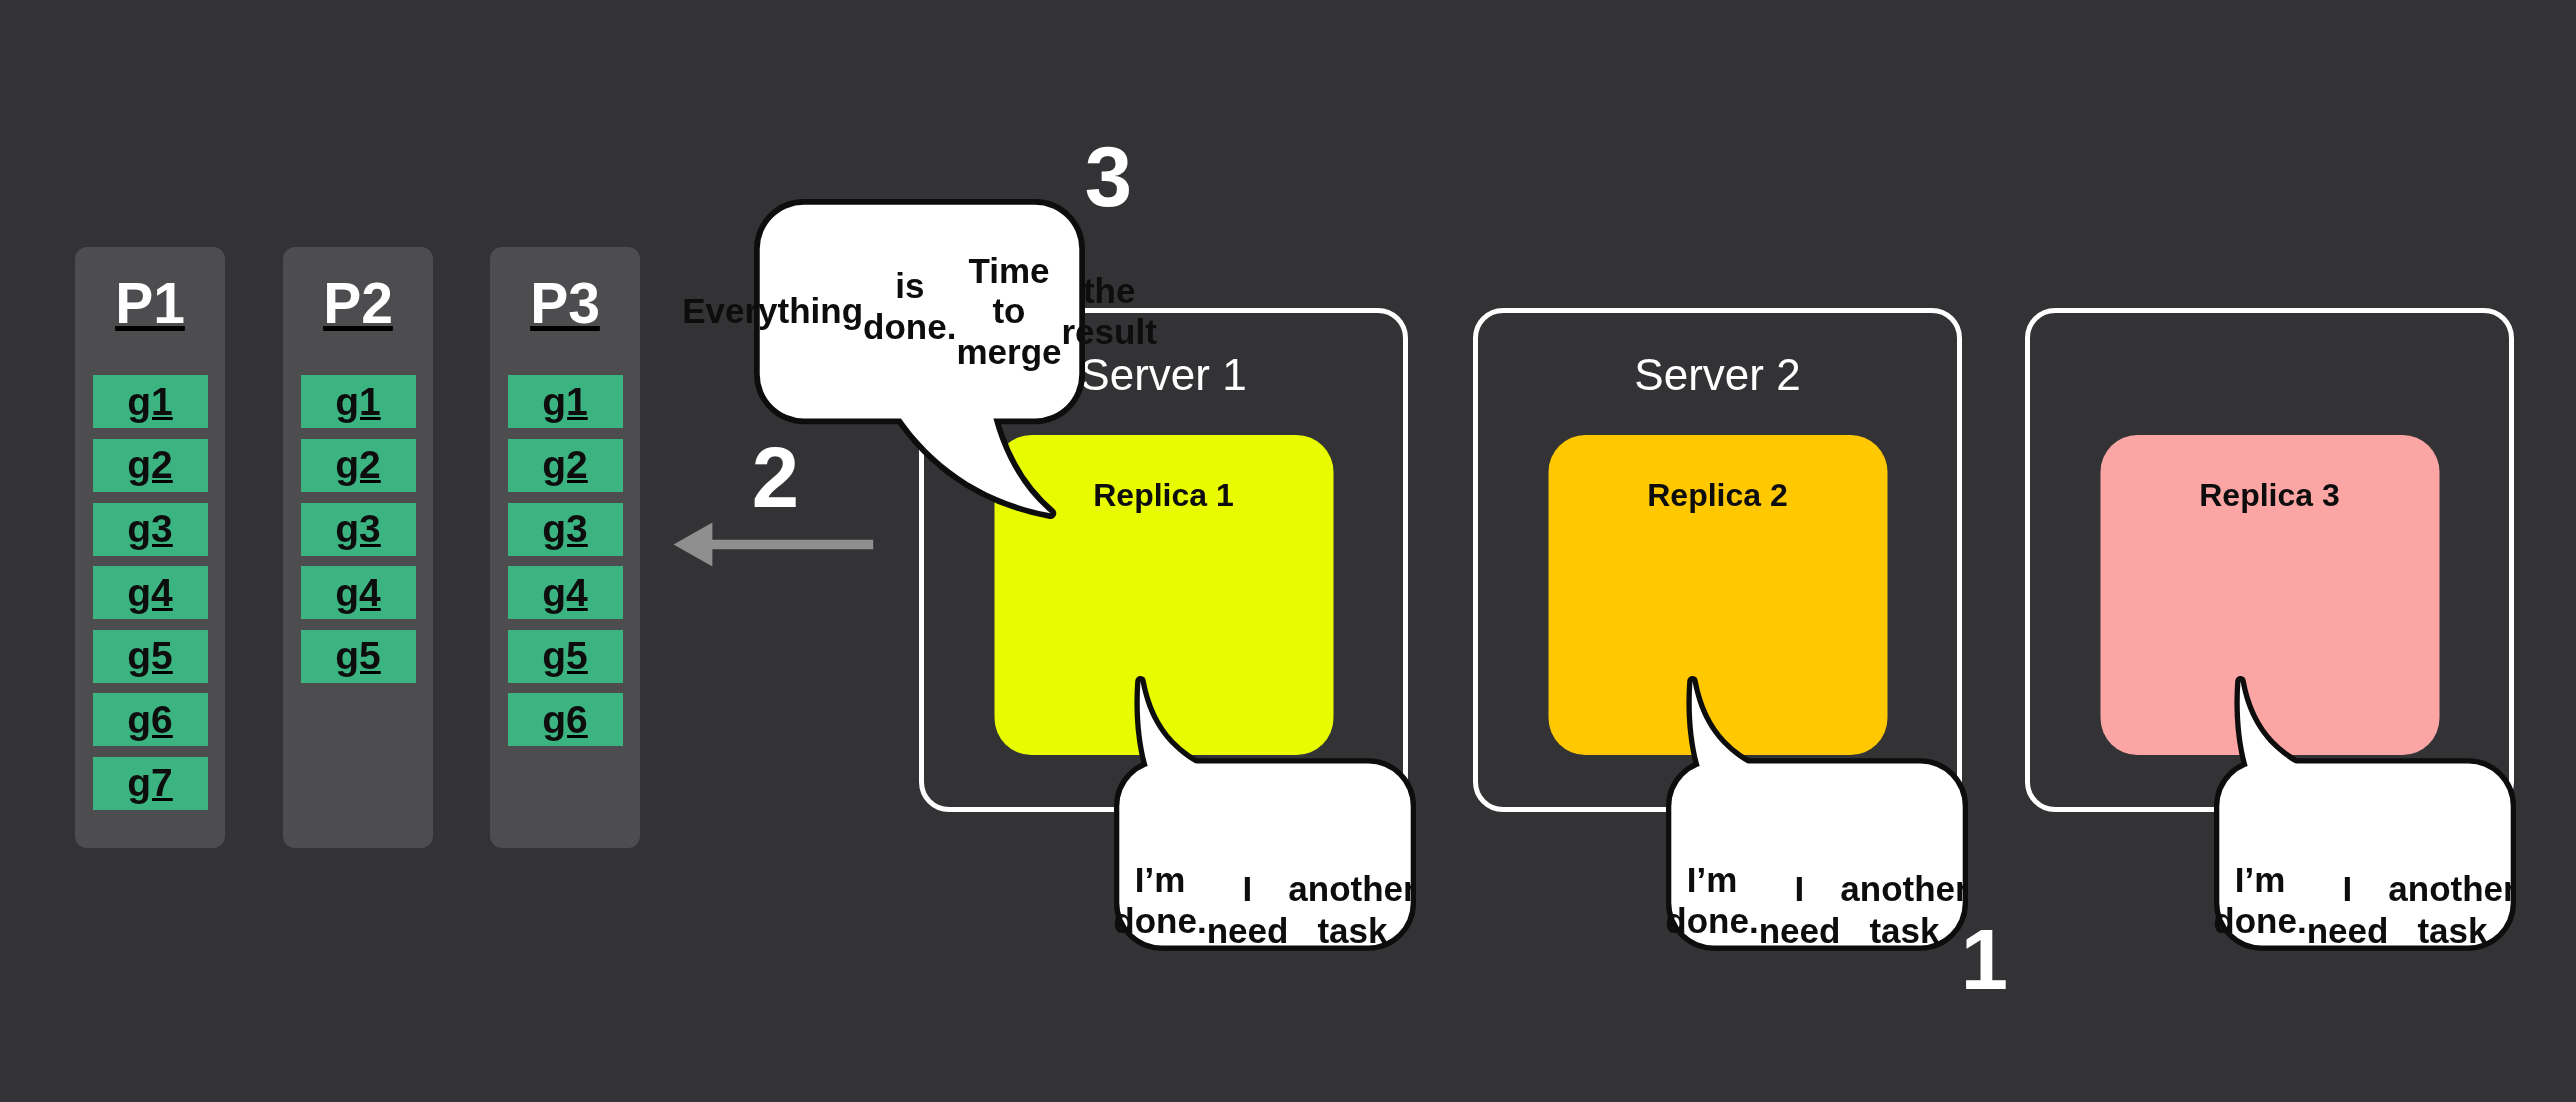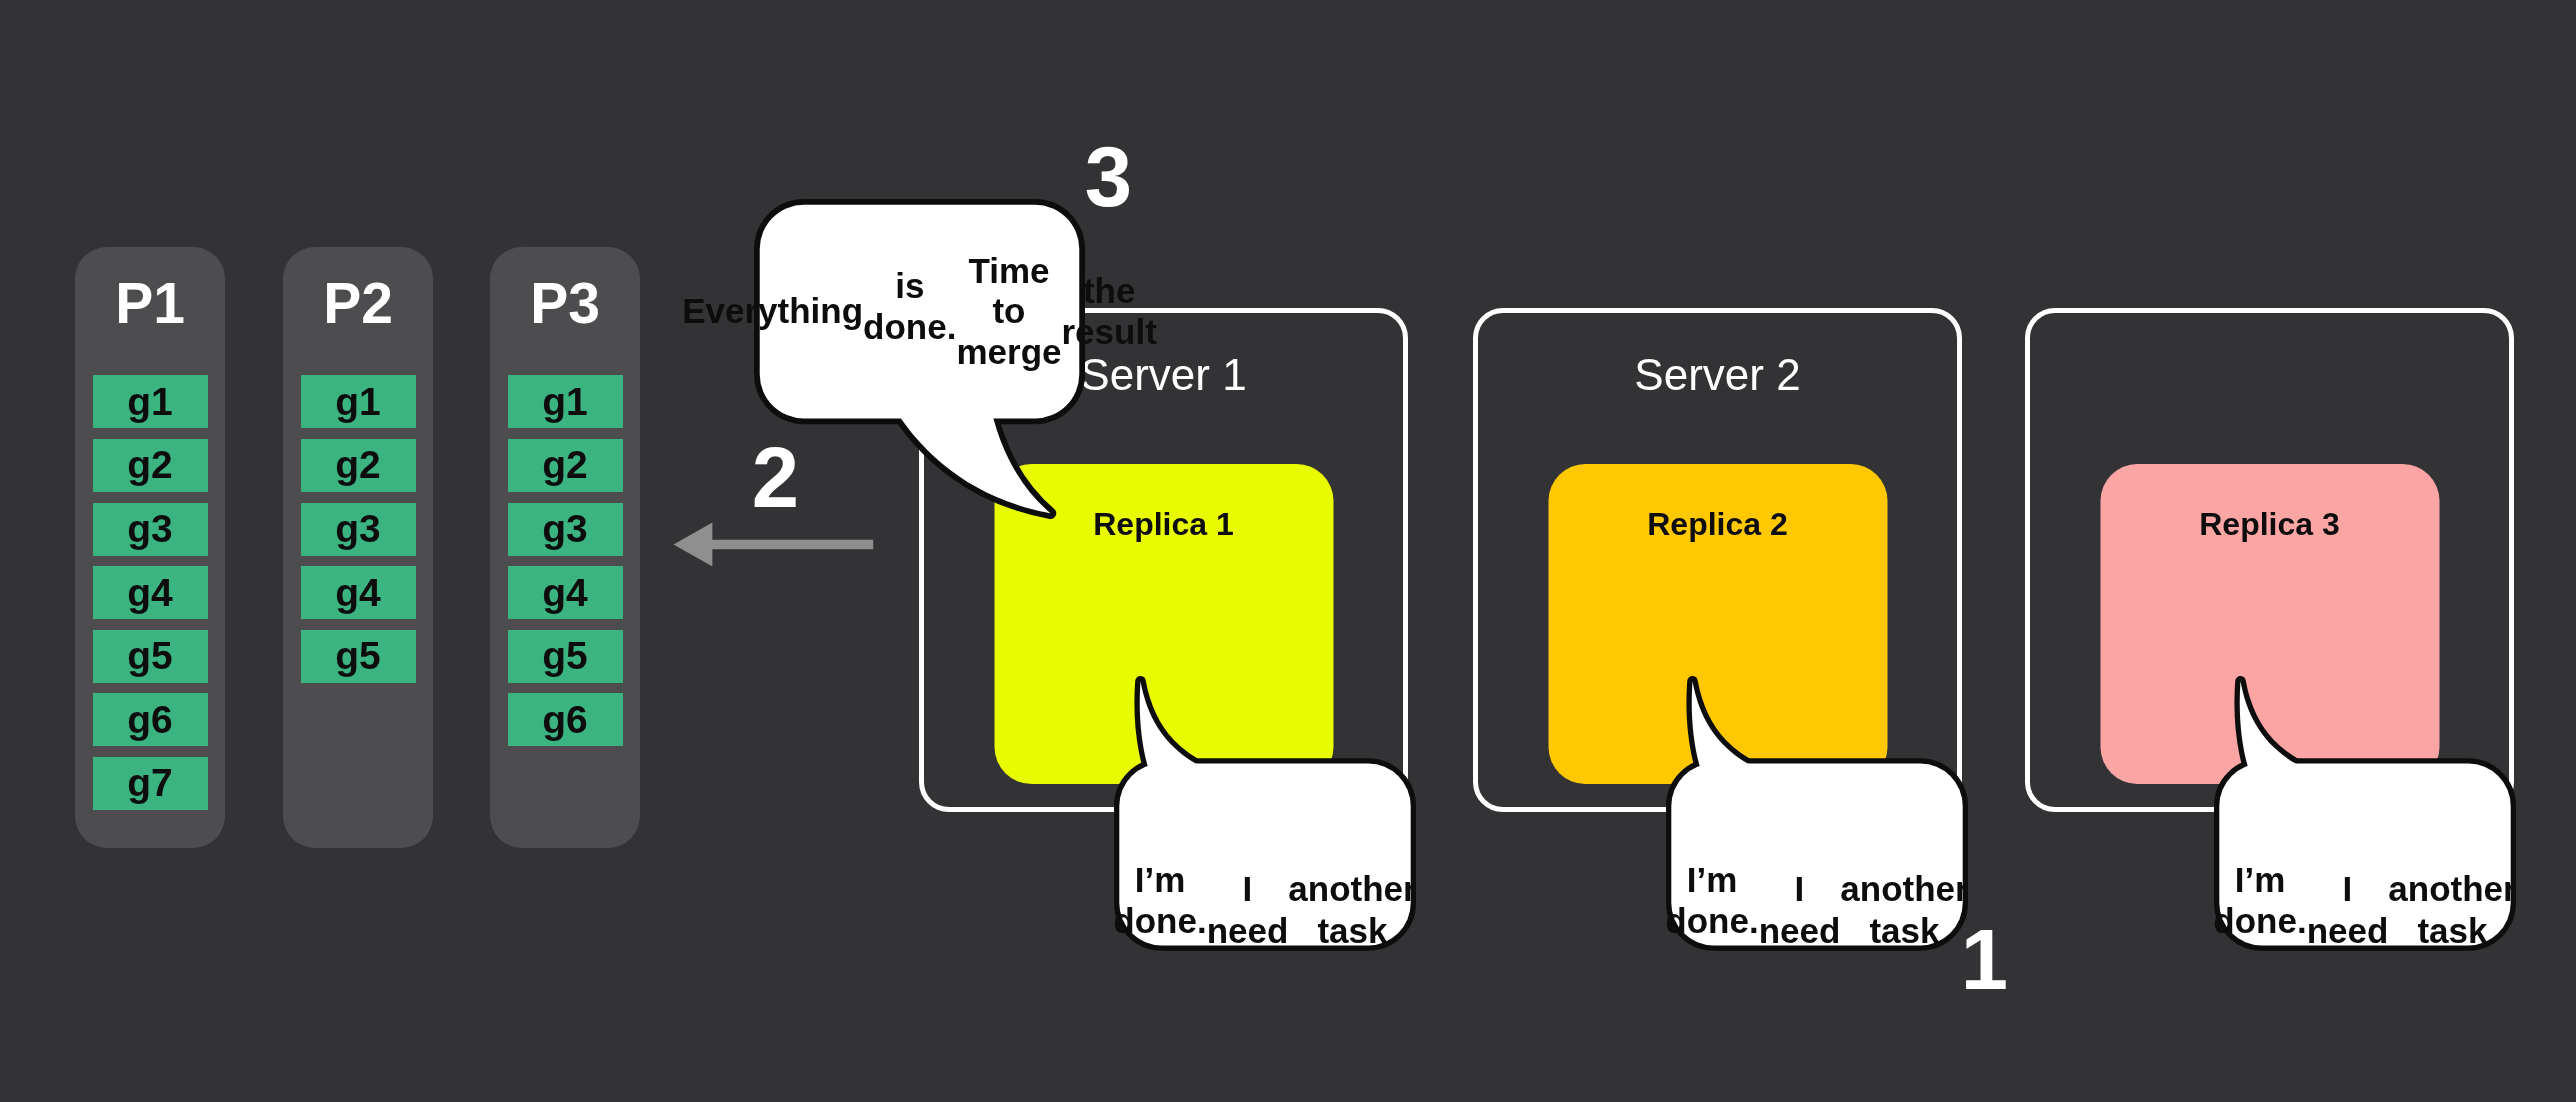--- a/index.html
+++ b/index.html
@@ -13,24 +13,25 @@
     font-family: "Liberation Sans", sans-serif;
   }
 
   
   .partition {
     position: absolute;
     top: 247px;
     width: 150px;
     height: 601px;
     background: #4d4d50;
-    border-radius: 32px;
+    border-radius: 12px;
     display: flex;
     flex-direction: column;
     align-items: center;
+    text-decoration: underline;
   }
   .partition-title {
     margin-top: 26.5px;
     color: #ffffff;
     font-size: 57px;
     font-weight: 700;
     line-height: 1.05;
   }
   .chips {
     margin-top: 42px;
@@ -76,21 +77,21 @@
     top: 37px;
     left: 0;
     width: 100%;
     text-align: center;
     color: #ffffff;
     font-size: 44px;
     font-weight: 400;
   }
   .replica {
     position: absolute;
-    top: 151px;   
+    top: 122px;   
     left: 50%;
     transform: translateX(-50%);
     width: 339px;
     height: 320px;
     border-radius: 37px;
   }
   .replica-label {
     position: absolute;
     top: 42px;
     left: 0;

